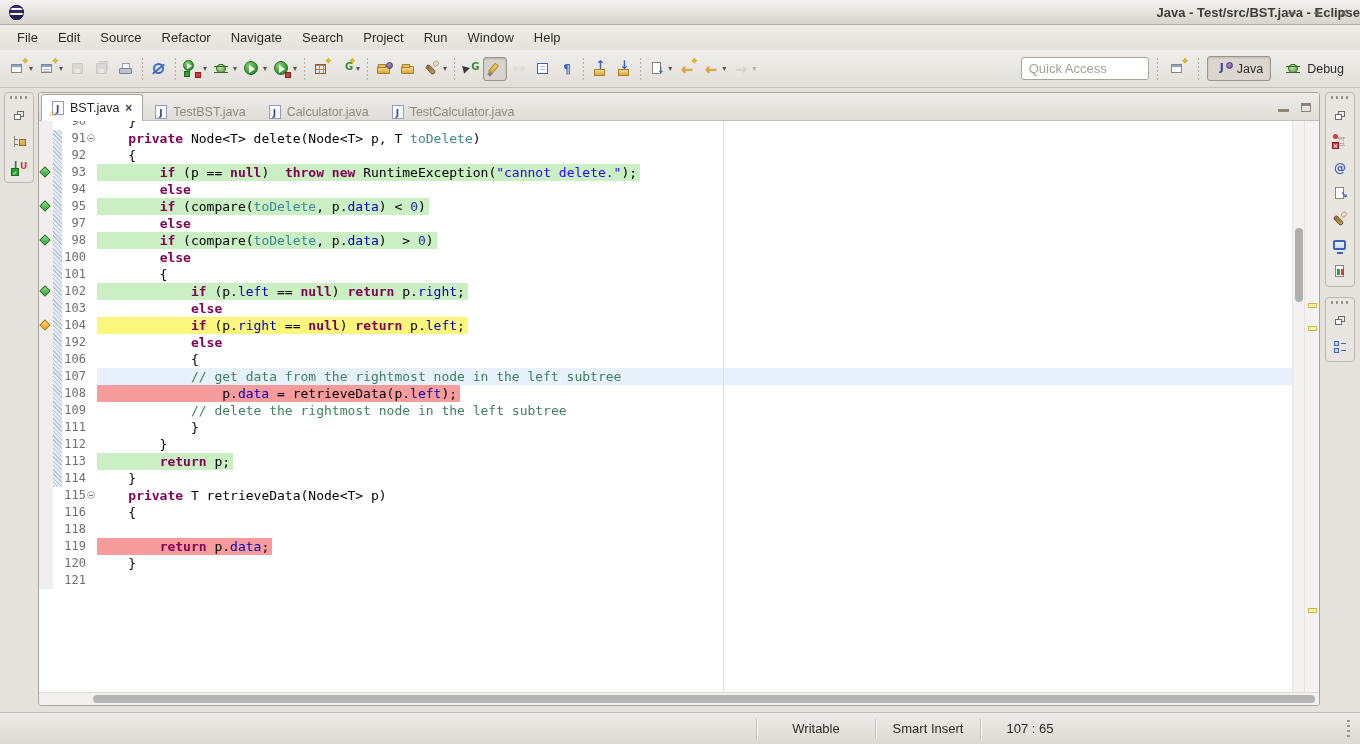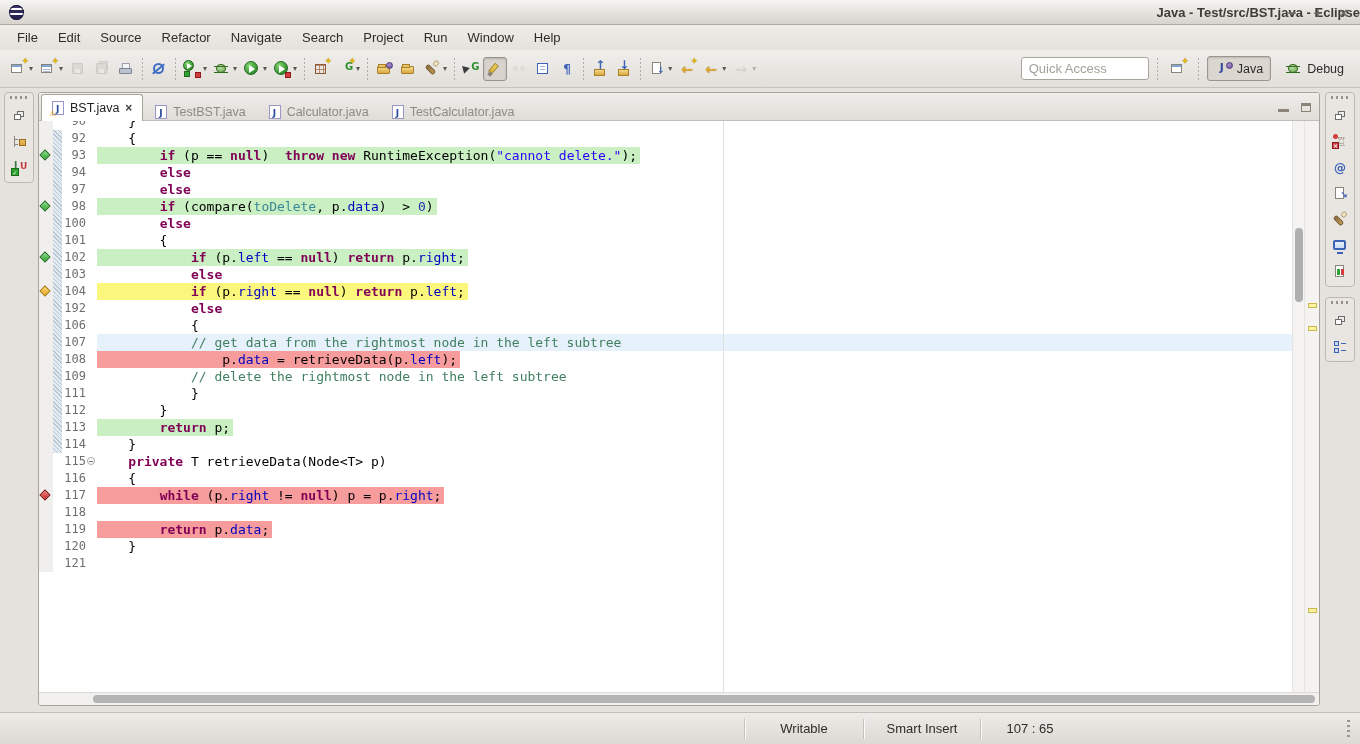--- a/index.html
+++ b/index.html
@@ -481,39 +481,57 @@
             <div class="row">
               <div class="ann"></div>
               <div class="diffc"></div>
               <div class="num">90</div>
               <div class="foldc"></div>
               <div class="code"><span class="sg-p">    }</span></div>
             </div>
             <div class="row">
               <div class="ann"></div>
               <div class="diffc hatch"></div>
+              <div class="num">91</div>
+              <div class="foldc">
+                <span class="foldm"></span>
+              </div>
+              <div class="code"><span class="sg-p">    </span><span class="sg-k">private</span><span class="sg-p"> Node&lt;T&gt; delete(Node&lt;T&gt; p, T </span><span class="sg-v">toDelete</span><span class="sg-p">)</span></div>
+            </div>
+            <div class="row">
+              <div class="ann"></div>
+              <div class="diffc hatch"></div>
               <div class="num">92</div>
               <div class="foldc"></div>
               <div class="code"><span class="sg-p">    {</span></div>
             </div>
             <div class="row">
               <div class="ann">
                 <span class="diamond g"></span>
               </div>
               <div class="diffc hatch"></div>
               <div class="num">93</div>
               <div class="foldc"></div>
               <div class="code"><span class="cov g"><span class="sg-p">        </span><span class="sg-k">if</span><span class="sg-p"> (p == </span><span class="sg-k">null</span><span class="sg-p">)  </span><span class="sg-k">throw</span><span class="sg-p"> </span><span class="sg-k">new</span><span class="sg-p"> RuntimeException(</span><span class="sg-s">"cannot delete."</span><span class="sg-p">);</span></span></div>
             </div>
             <div class="row">
               <div class="ann"></div>
               <div class="diffc hatch"></div>
               <div class="num">94</div>
               <div class="foldc"></div>
               <div class="code"><span class="sg-p">        </span><span class="sg-k">else</span></div>
+            </div>
+            <div class="row">
+              <div class="ann">
+                <span class="diamond g"></span>
+              </div>
+              <div class="diffc hatch"></div>
+              <div class="num">95</div>
+              <div class="foldc"></div>
+              <div class="code"><span class="cov g"><span class="sg-p">        </span><span class="sg-k">if</span><span class="sg-p"> (compare(</span><span class="sg-v">toDelete</span><span class="sg-p">, p.</span><span class="sg-f">data</span><span class="sg-p">) &lt; </span><span class="sg-n">0</span><span class="sg-p">)</span></span></div>
             </div>
             <div class="row">
               <div class="ann"></div>
               <div class="diffc hatch"></div>
               <div class="num">97</div>
               <div class="foldc"></div>
               <div class="code"><span class="sg-p">        </span><span class="sg-k">else</span></div>
             </div>
             <div class="row">
               <div class="ann">
@@ -634,29 +652,20 @@
                 <span class="foldm"></span>
               </div>
               <div class="code"><span class="sg-p">    </span><span class="sg-k">private</span><span class="sg-p"> T retrieveData(Node&lt;T&gt; p)</span></div>
             </div>
             <div class="row">
               <div class="ann"></div>
               <div class="diffc"></div>
               <div class="num">116</div>
               <div class="foldc"></div>
               <div class="code"><span class="sg-p">    {</span></div>
-            </div>
-            <div class="row">
-              <div class="ann">
-                <span class="diamond r"></span>
-              </div>
-              <div class="diffc"></div>
-              <div class="num">117</div>
-              <div class="foldc"></div>
-              <div class="code"><span class="cov r"><span class="sg-p">        </span><span class="sg-k">while</span><span class="sg-p"> (p.</span><span class="sg-f">right</span><span class="sg-p"> != </span><span class="sg-k">null</span><span class="sg-p">) p = p.</span><span class="sg-f">right</span><span class="sg-p">;</span></span></div>
             </div>
             <div class="row">
               <div class="ann"></div>
               <div class="diffc"></div>
               <div class="num">118</div>
               <div class="foldc"></div>
               <div class="code"></div>
             </div>
             <div class="row">
               <div class="ann"></div>
@@ -760,18 +769,18 @@
         </span>
       </div>
     </div>
 </div>
 
 <div class="statusbar">
   <span class="sspacer"></span>
   <span class="ssep"></span>
   <span class="scell" style="width:118px">Writable</span>
   <span class="ssep"></span>
-  <span class="scell" style="width:116px">Smart Insert</span>
+  <span class="scell" style="width:104px">Smart Insert</span>
   <span class="ssep"></span>
   <span class="scell" style="width:98px">107 : 65</span>
   <span style="width:268px;flex:none"></span>
   <span class="sgrip"></span>
 </div>
 
 </body></html>

